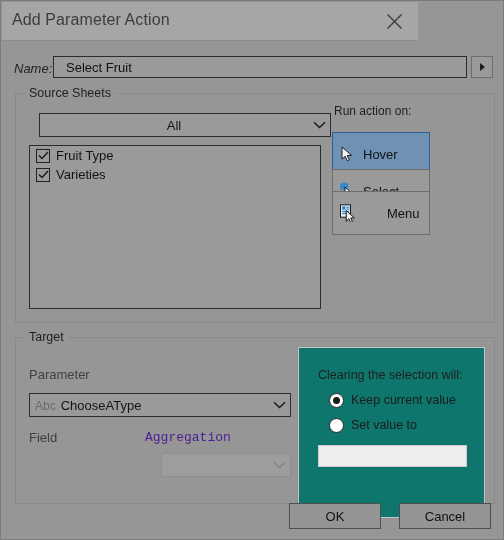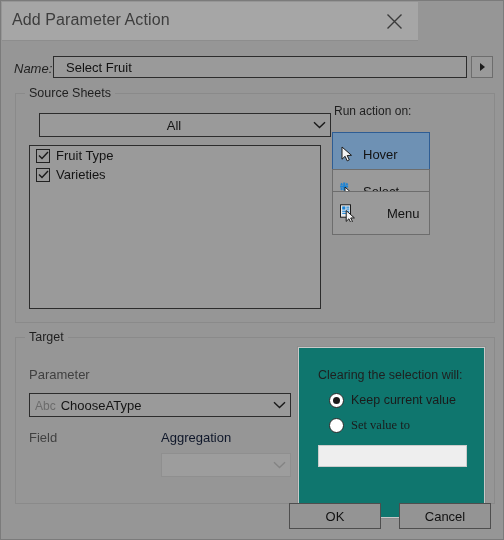--- a/index.html
+++ b/index.html
@@ -191,21 +191,21 @@
 
   
   .field-label {
     position: absolute;
     font-size: 13px;
     color: #404040;
     white-space: nowrap;
   }
   #parameter-label   { left: 28px; top: 366px; }
   #field-label       { left: 28px; top: 429px; }
-  #aggregation-label { left: 160px; top: 429px; color: #0f172a; }
+  #aggregation-label { left: 144px; top: 429px; color: #4c1d95; font-family: Liberation Mono, monospace; }
 
   #parameter-combo { left: 28px; top: 392px; width: 262px; height: 24px; }
   #parameter-combo .combo-text {
     text-align: left;
     padding-left: 5px;
     display: flex; align-items: baseline; gap: 5px;
   }
   .abc-prefix { color: #6b6b6b; font-size: 12px; }
 
   #field-combo { left: 28px; top: 452px; width: 122px; height: 24px; }
@@ -231,21 +231,21 @@
     color: #1f1f1f;
     white-space: nowrap;
   }
   .radio-row {
     position: absolute;
     left: 30px;
     display: flex; align-items: flex-start;
     cursor: default;
   }
   #radio-keep { top: 45px; }
-  #radio-set  { top: 70px; font-family: Liberation Serif, serif; }
+  #radio-set  { top: 70px; }
   .radio {
     width: 15px; height: 15px;
     border: 1.6px solid #2a2a2a;
     border-radius: 50%;
     background: #fff;
     margin-right: 7px;
     display: flex; align-items: center; justify-content: center;
     flex: 0 0 auto;
   }
   .radio .dot {

